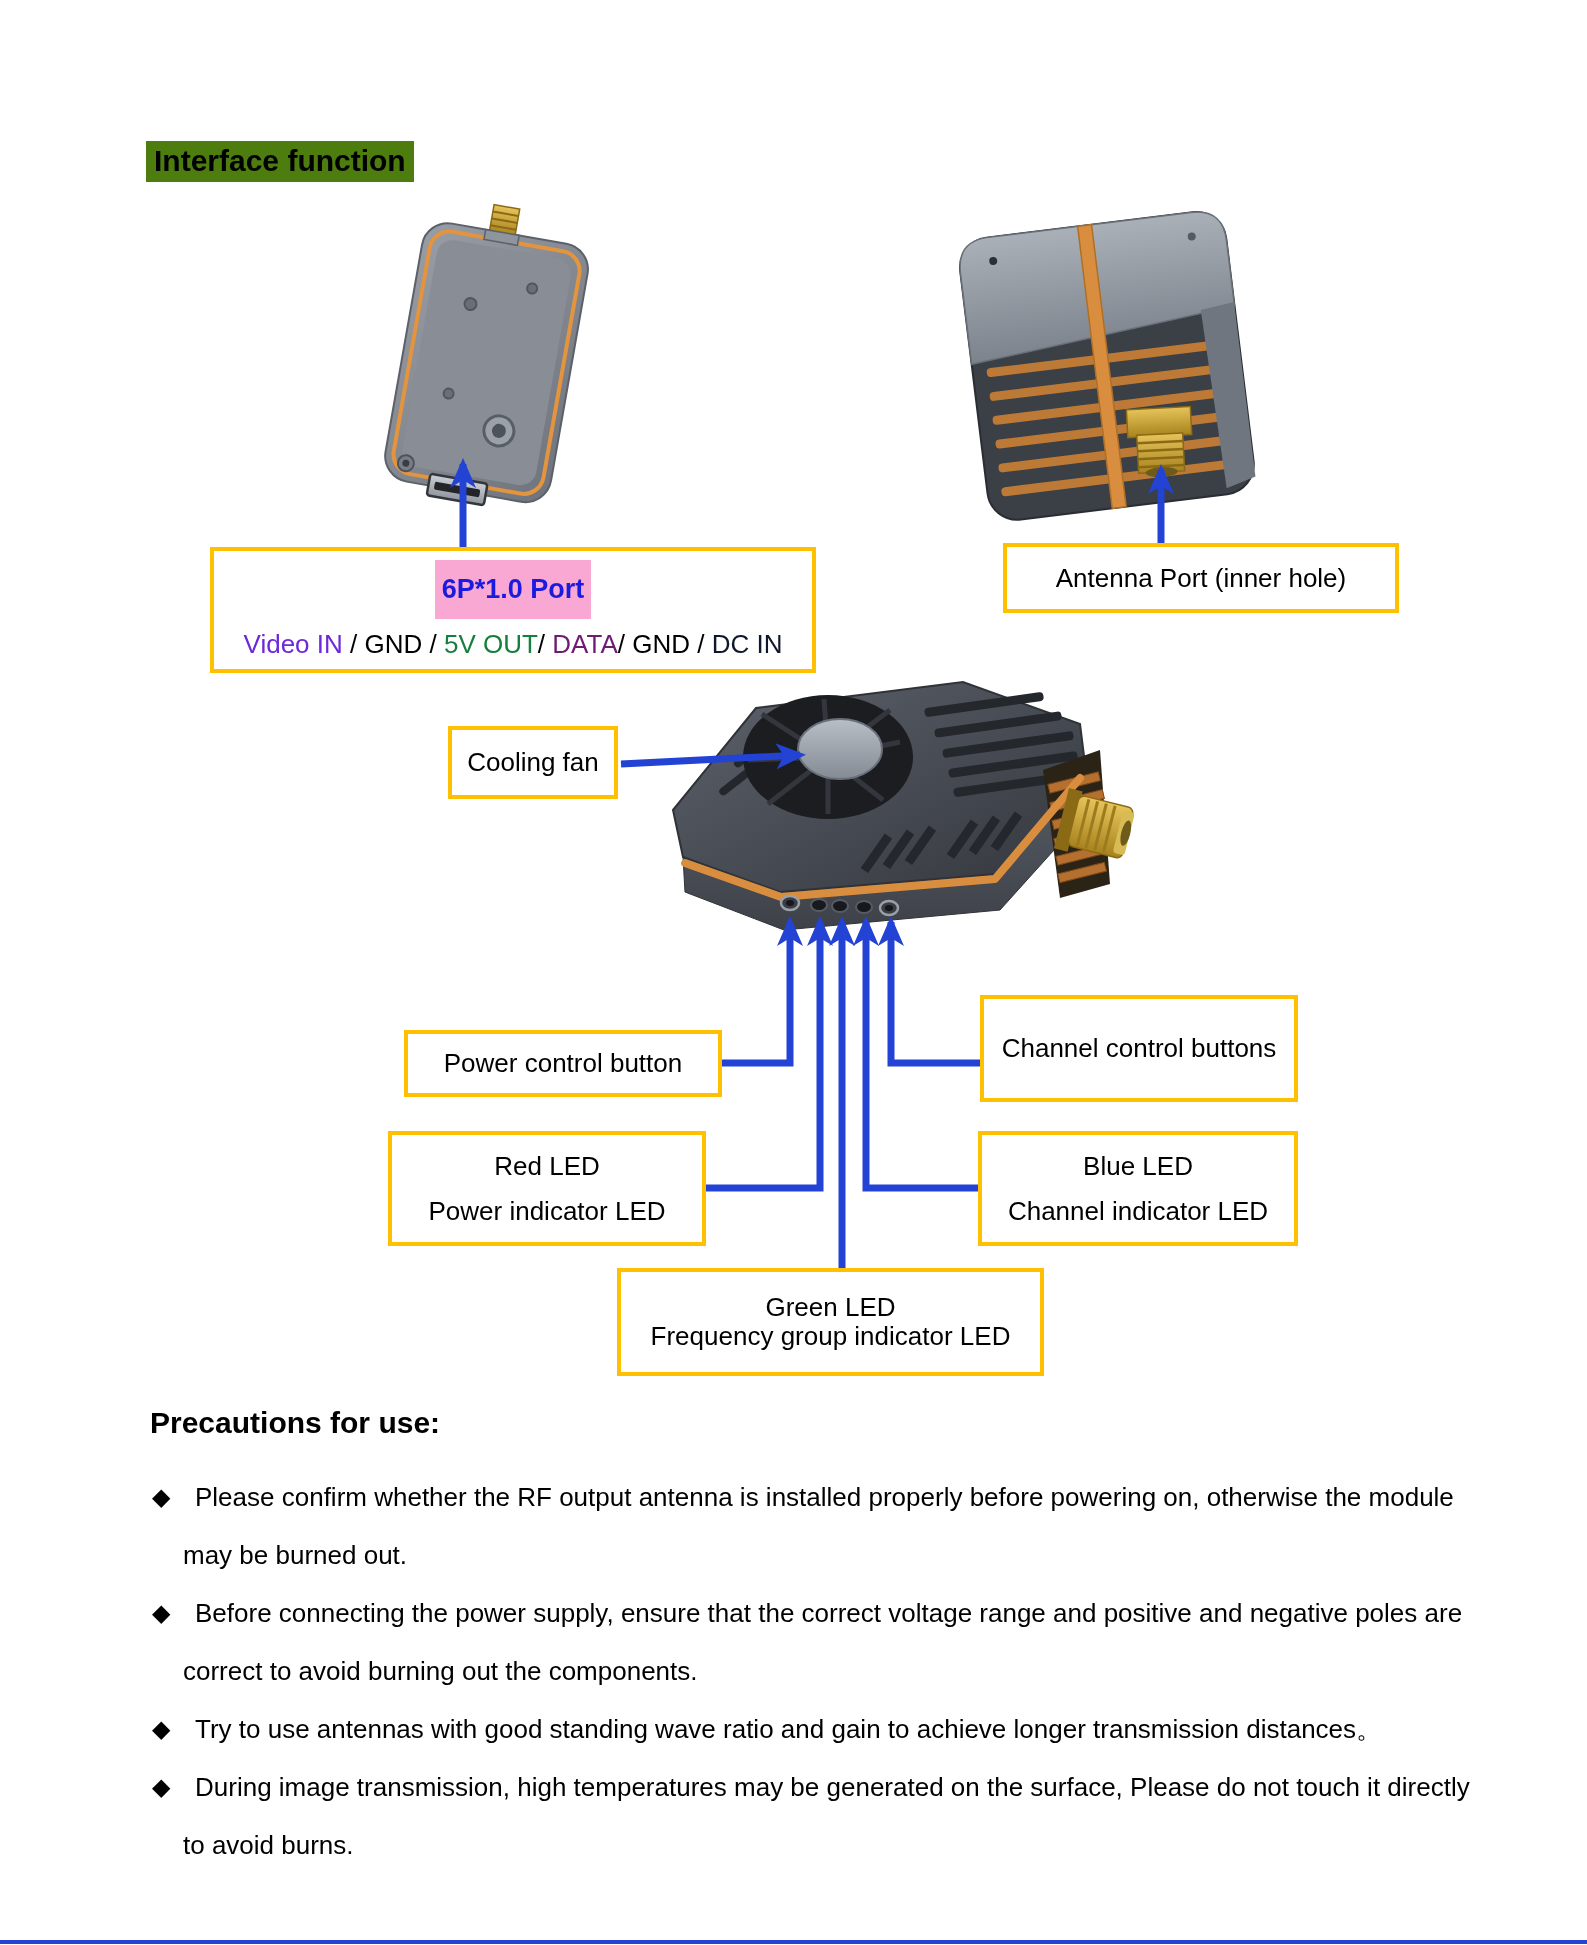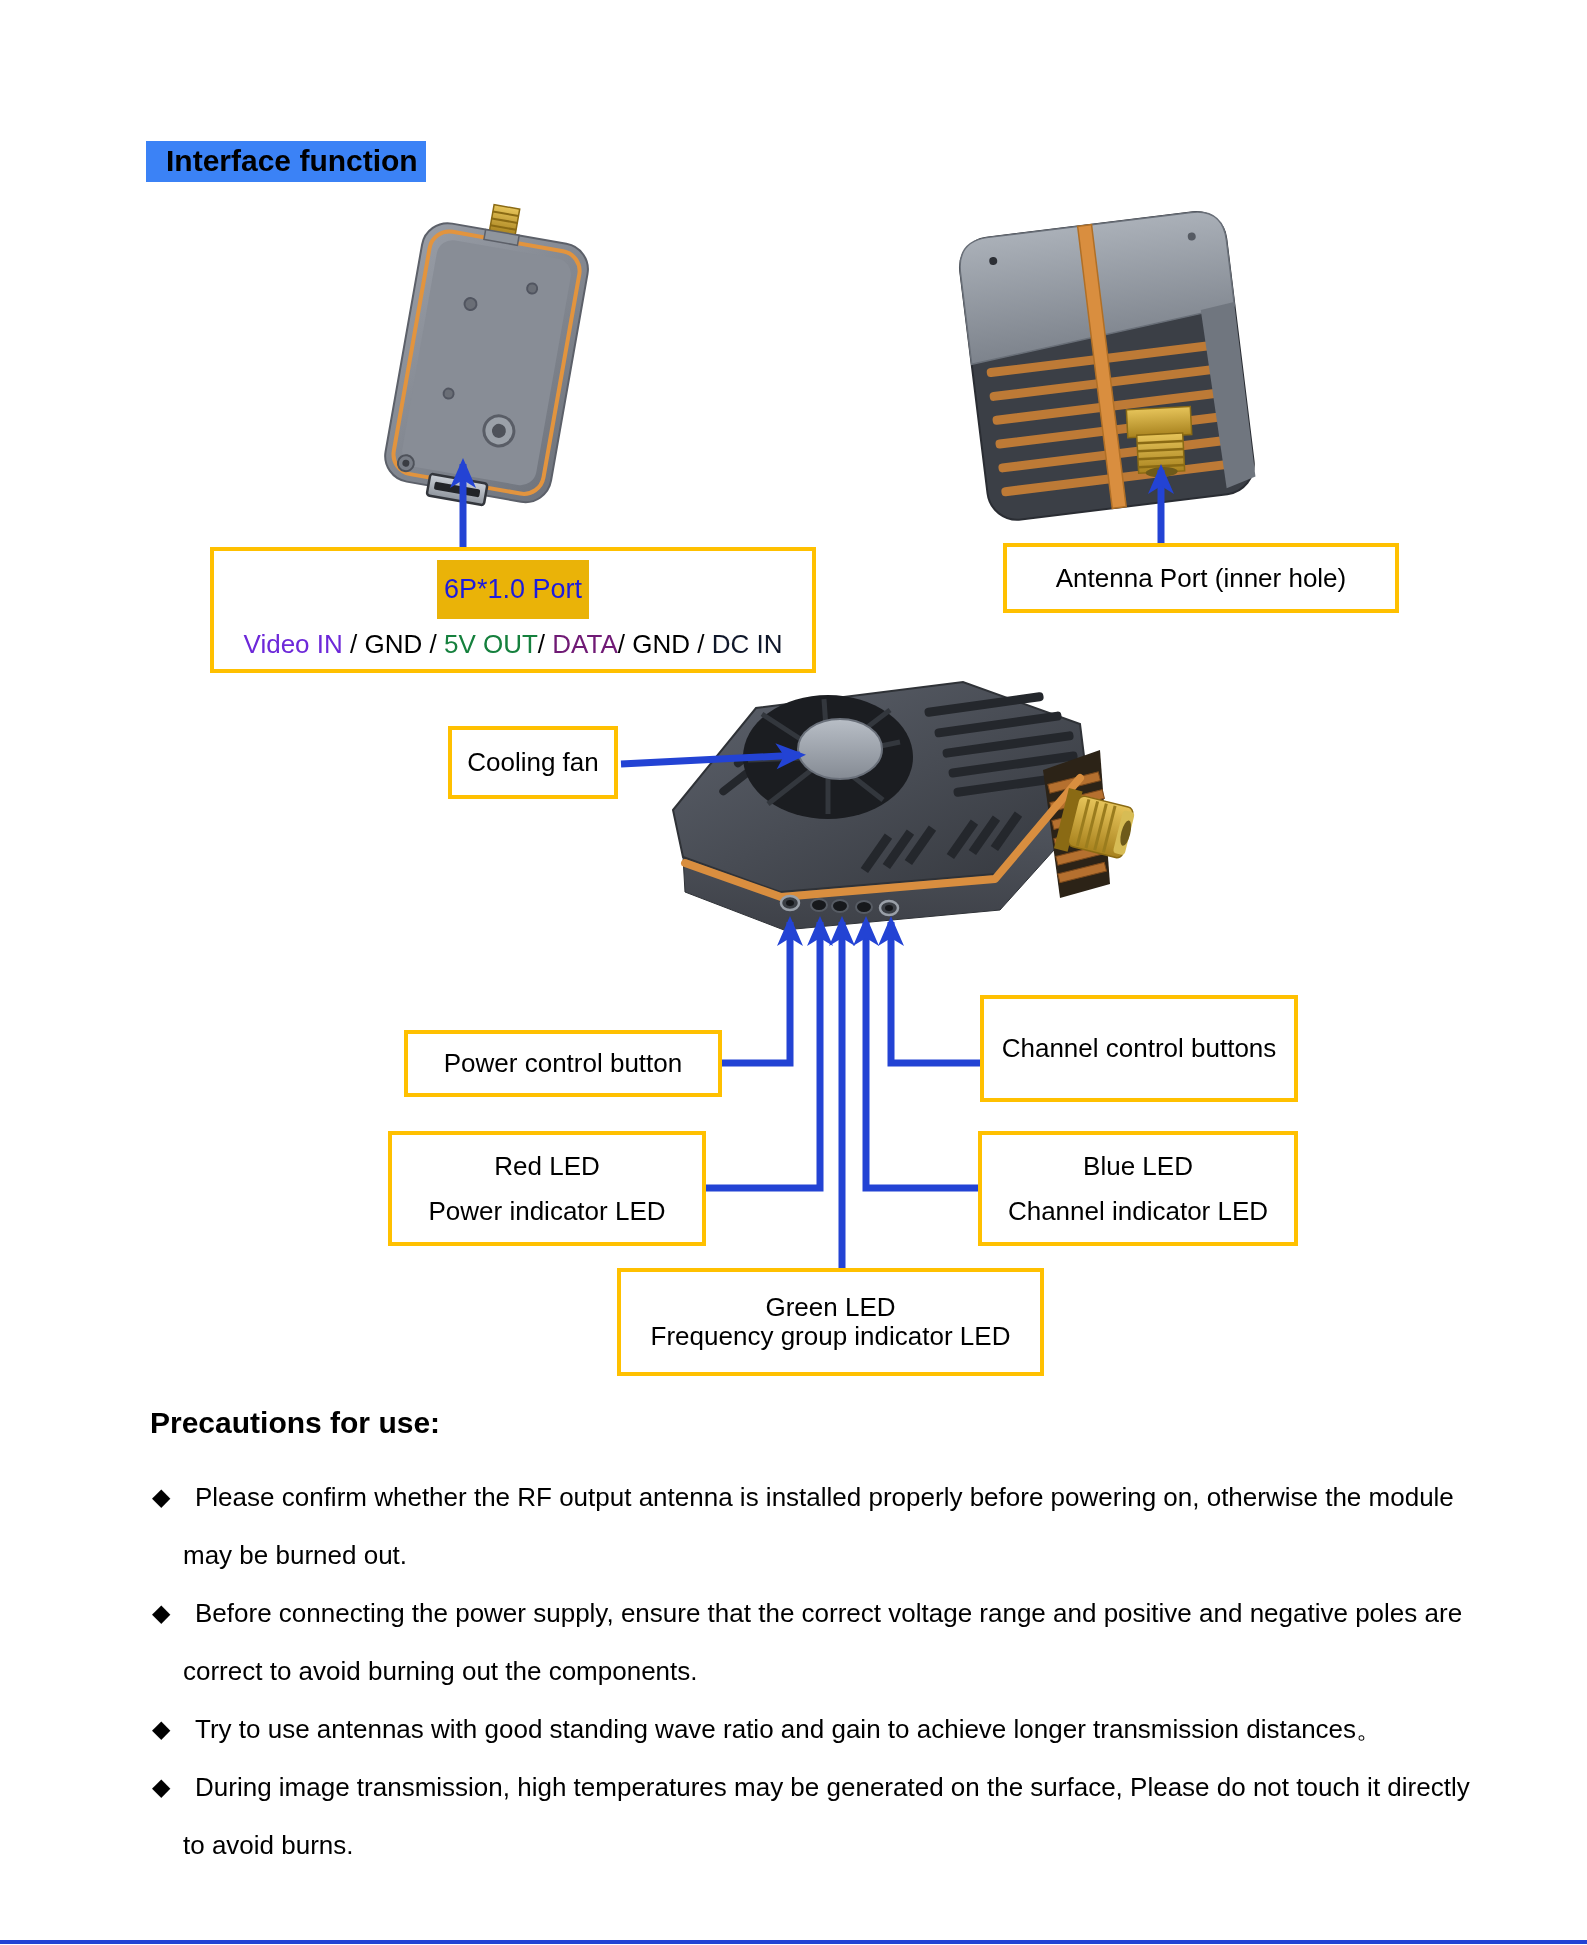--- a/index.html
+++ b/index.html
@@ -1,29 +1,29 @@
 <!DOCTYPE html>
 <html><head>
 <meta charset="utf-8">
 <style>
   html,body{margin:0;padding:0;background:#ffffff;}
   #page{
     position:relative;width:1587px;height:1945px;background:#fff;overflow:hidden;
     font-family:"Liberation Sans","DejaVu Sans",sans-serif;color:#000;
   }
   .h1{position:absolute;font-size:30px;font-weight:bold;white-space:nowrap;z-index:12;}
-  .hl{background:#3b82f6;padding:3px 8px 5px 20px;}
+  .hl{background:#4d7c0f;padding:3px 8px 5px 8px;}
   .box{
     position:absolute;border:4px solid #FFC000;background:#ffffff;
     display:flex;align-items:center;justify-content:center;text-align:center;
     font-size:26px;color:#000;z-index:10;box-sizing:border-box;
   }
   .box.col{flex-direction:column;justify-content:space-evenly;}
   .box .ln{white-space:nowrap;line-height:1.1;}
-  .chip{background:#eab308;padding:14px 7px;font-weight:normal;color:#1b1be0;font-size:27px;white-space:nowrap;}
+  .chip{background:#f9a8d4;padding:14px 7px;font-weight:bold;color:#1b1be0;font-size:27px;white-space:nowrap;}
   .pinout{font-size:26px;white-space:nowrap;}
   #connectors{position:absolute;left:0;top:0;z-index:5;pointer-events:none;}
   .devsvg{position:absolute;z-index:1;}
   #bullets{position:absolute;left:152px;top:1468px;width:1400px;z-index:12;}
   .brow{height:58px;display:flex;align-items:center;font-size:26px;white-space:nowrap;}
   .brow .dia{width:43px;font-size:24px;}
   .brow.cont{padding-left:31px;}
   #bottom-rule{position:absolute;left:0;top:1940px;width:1587px;height:4px;background:#2343d4;z-index:12;}
 </style>
 </head>

